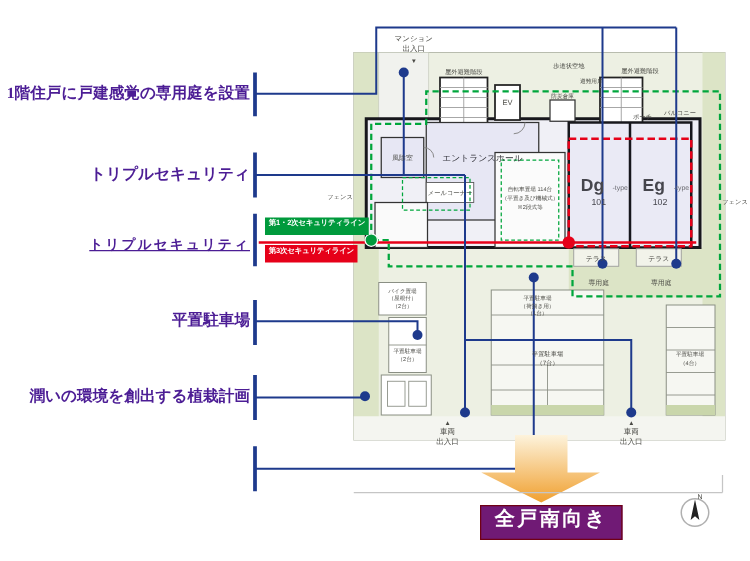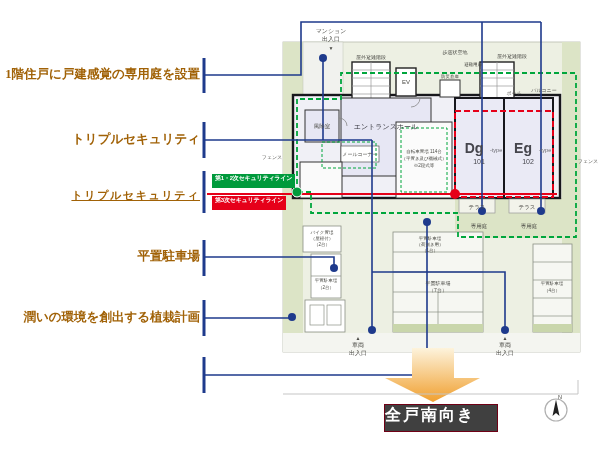--- a/index.html
+++ b/index.html
@@ -6,28 +6,28 @@
   .stage{position:relative;width:600px;height:449px;background:#ffffff;overflow:hidden;
          font-family:"Liberation Sans",sans-serif;}
   .plan-svg{position:absolute;left:0;top:0;}
   svg text{font-family:"Liberation Sans",sans-serif;fill:#4a4a45;}
   .t45{font-size:4.5px;} .t5{font-size:5px;} .t55{font-size:5.5px;}
   .t6{font-size:6px;} .t7{font-size:7px;fill:#33333a;}
   .unit-big{font-size:14px;fill:#45454c;font-weight:600;}
   .unit-sub{font-size:5.5px;fill:#6a6a70;}
   .unit-num{font-size:7px;fill:#45454c;}
   .callout{position:absolute;right:400px;white-space:nowrap;text-align:right;
-           color:#a16207;font:bold 12.5px "Liberation Serif",serif;}
+           color:#4c1d95;font:bold 12.5px "Liberation Serif",serif;}
   .callout.sp{font-size:11px;letter-spacing:1.6px;}
   .badge{position:absolute;left:212px;height:14px;line-height:14px;padding:0 3px;
          color:#fff;font:bold 6px "Liberation Sans",sans-serif;letter-spacing:-0.2px;}
   .badge-green{background:#009a3c;top:174px;}
   .badge-red{background:#e60019;top:196px;}
   .banner{position:absolute;left:384px;top:404px;width:112px;height:26px;line-height:26px;
-          background:#404040;border:1px solid #6f0015;color:#fff;text-align:left;
+          background:#701a75;border:1px solid #6f0015;color:#fff;text-align:center;
           font:bold 16px "Liberation Sans",sans-serif;letter-spacing:2px;}
 </style>
 </head>
 <body>
 
 <div class="stage">
 
   <svg class="plan-svg" width="600" height="449" viewBox="0 0 600 449">
 
     <defs>

